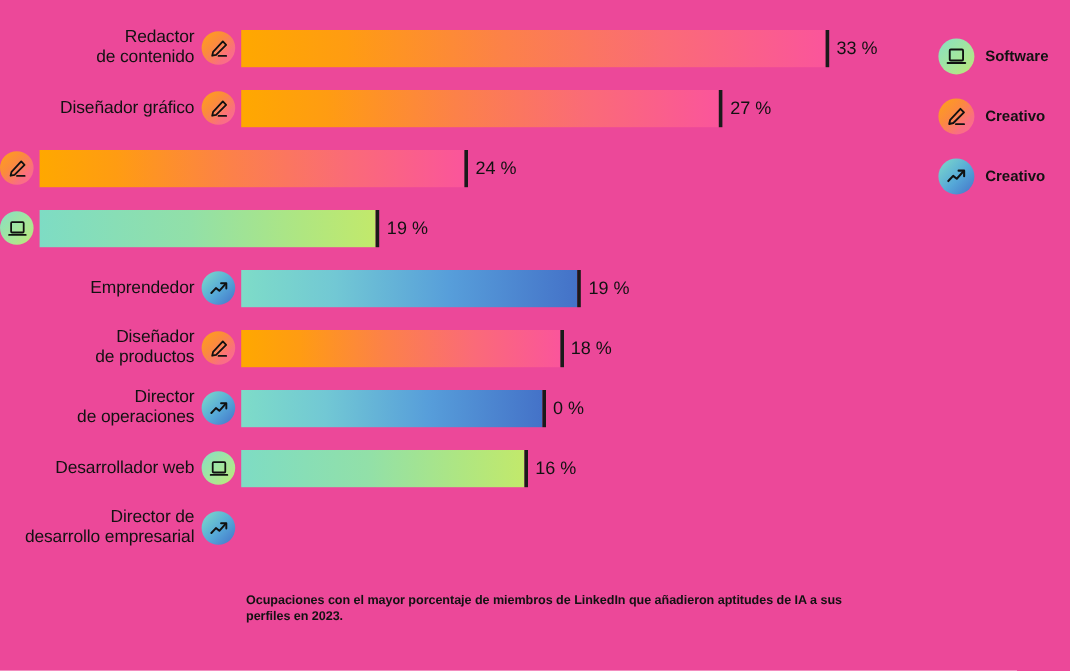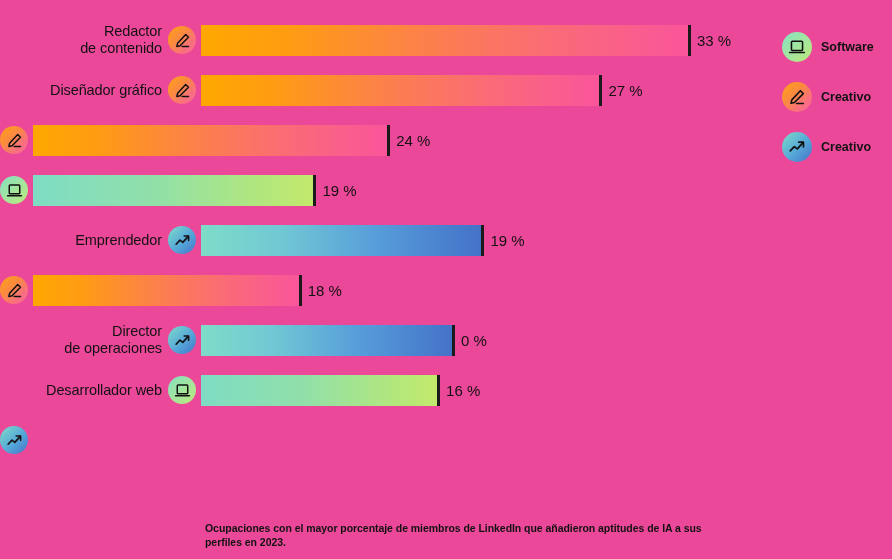--- a/index.html
+++ b/index.html
@@ -113,21 +113,21 @@
     font-size: 12.5px;
     font-weight: bold;
     color: #121212;
     white-space: nowrap;
   }
 
   
   .caption {
     position: absolute;
     left: 205px;
-    top: 522px;
+    top: 494px;
     width: 520px;
     font-size: 10.5px;
     font-weight: bold;
     line-height: 13.5px;
     color: #121212;
     letter-spacing: -0.05px;
   }
 </style>
 </head>
 <body>
@@ -202,20 +202,21 @@
           </svg>
         </div>
         <div class="bar-wrap">
           <div class="bar negocio" style="width: 280.394px;">
             <div class="bar-cap"></div>
           </div>
           <div class="bar-value">19 %</div>
         </div>
       </div>
       <div class="row">
+        <div class="row-label"><span>Diseñador</span><br><span>de productos</span></div>
         <div class="row-icon ico-creativo">
           <svg viewBox="0 0 24 24" fill="none" stroke="#111" stroke-width="2.1" stroke-linecap="round" stroke-linejoin="round">
             <path d="M16.5 3.6 L20.4 7.5 L8.6 19.3 L4 20.4 L5.1 15.8 Z"></path>
             <line x1="11.5" y1="20.6" x2="20.5" y2="20.6"></line>
           </svg>
         </div>
         <div class="bar-wrap">
           <div class="bar creativo" style="width: 265.636px;">
             <div class="bar-cap"></div>
           </div>
@@ -246,20 +247,21 @@
           </svg>
         </div>
         <div class="bar-wrap">
           <div class="bar software" style="width: 236.121px;">
             <div class="bar-cap"></div>
           </div>
           <div class="bar-value">16 %</div>
         </div>
       </div>
       <div class="row">
+        <div class="row-label"><span>Director de</span><br><span>desarrollo empresarial</span></div>
         <div class="row-icon ico-negocio">
           <svg viewBox="0 0 24 24" fill="none" stroke="#111" stroke-width="2.3" stroke-linecap="round" stroke-linejoin="round">
             <polyline points="3,17.2 8.4,11.4 12.4,14.6 20,6.2"></polyline>
             <polyline points="14.4,5.6 20.6,5.6 20.6,11.8"></polyline>
           </svg>
         </div>
       </div>
     </div>
 
   <div class="legend" id="legend">

